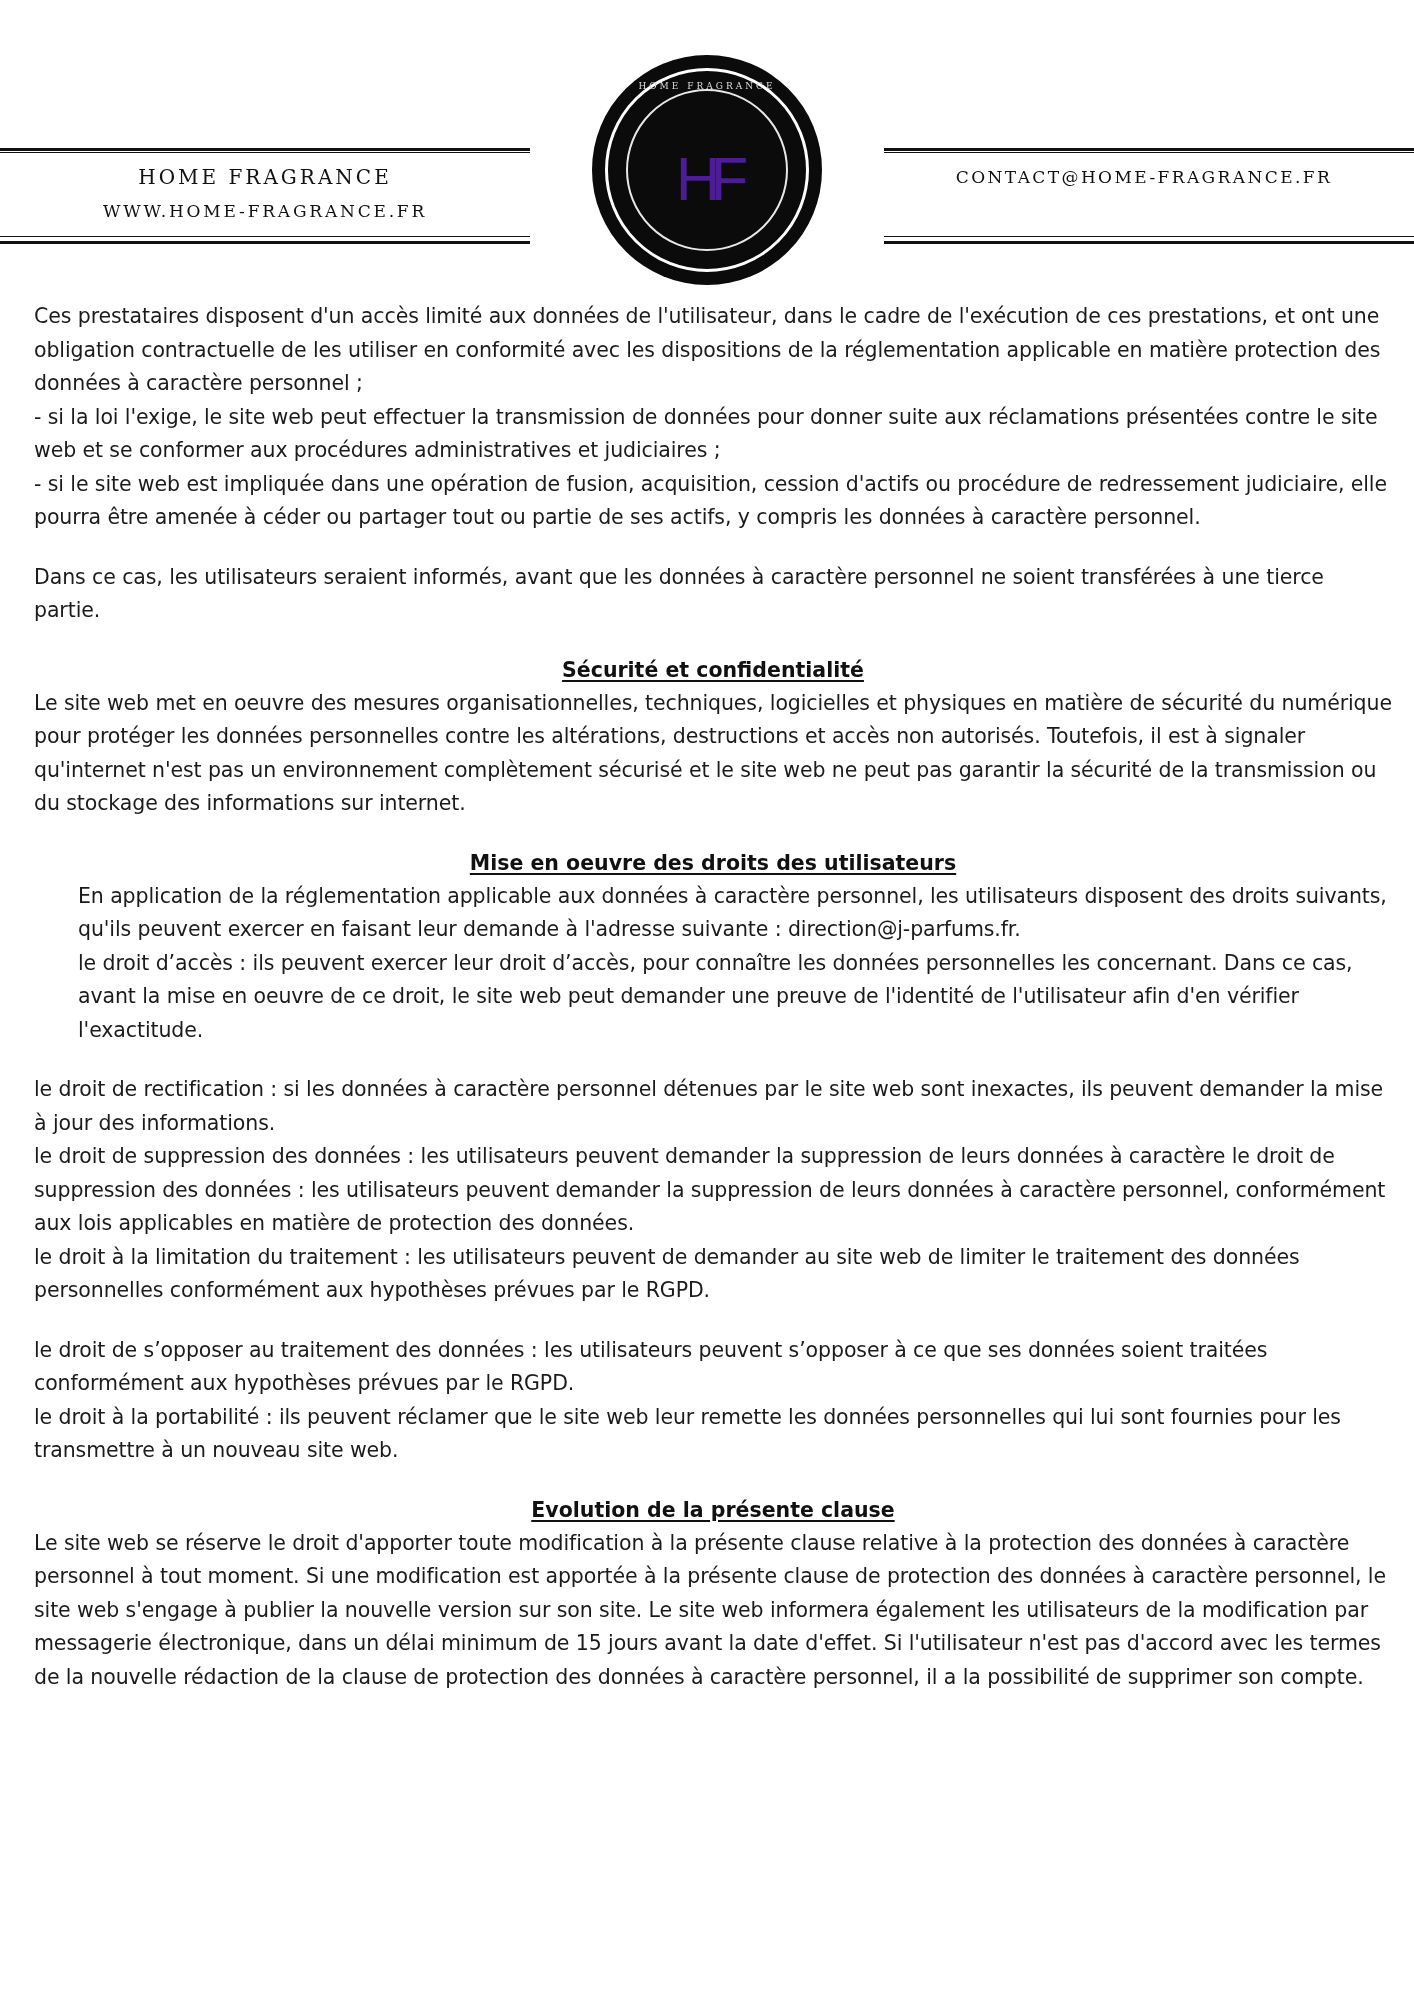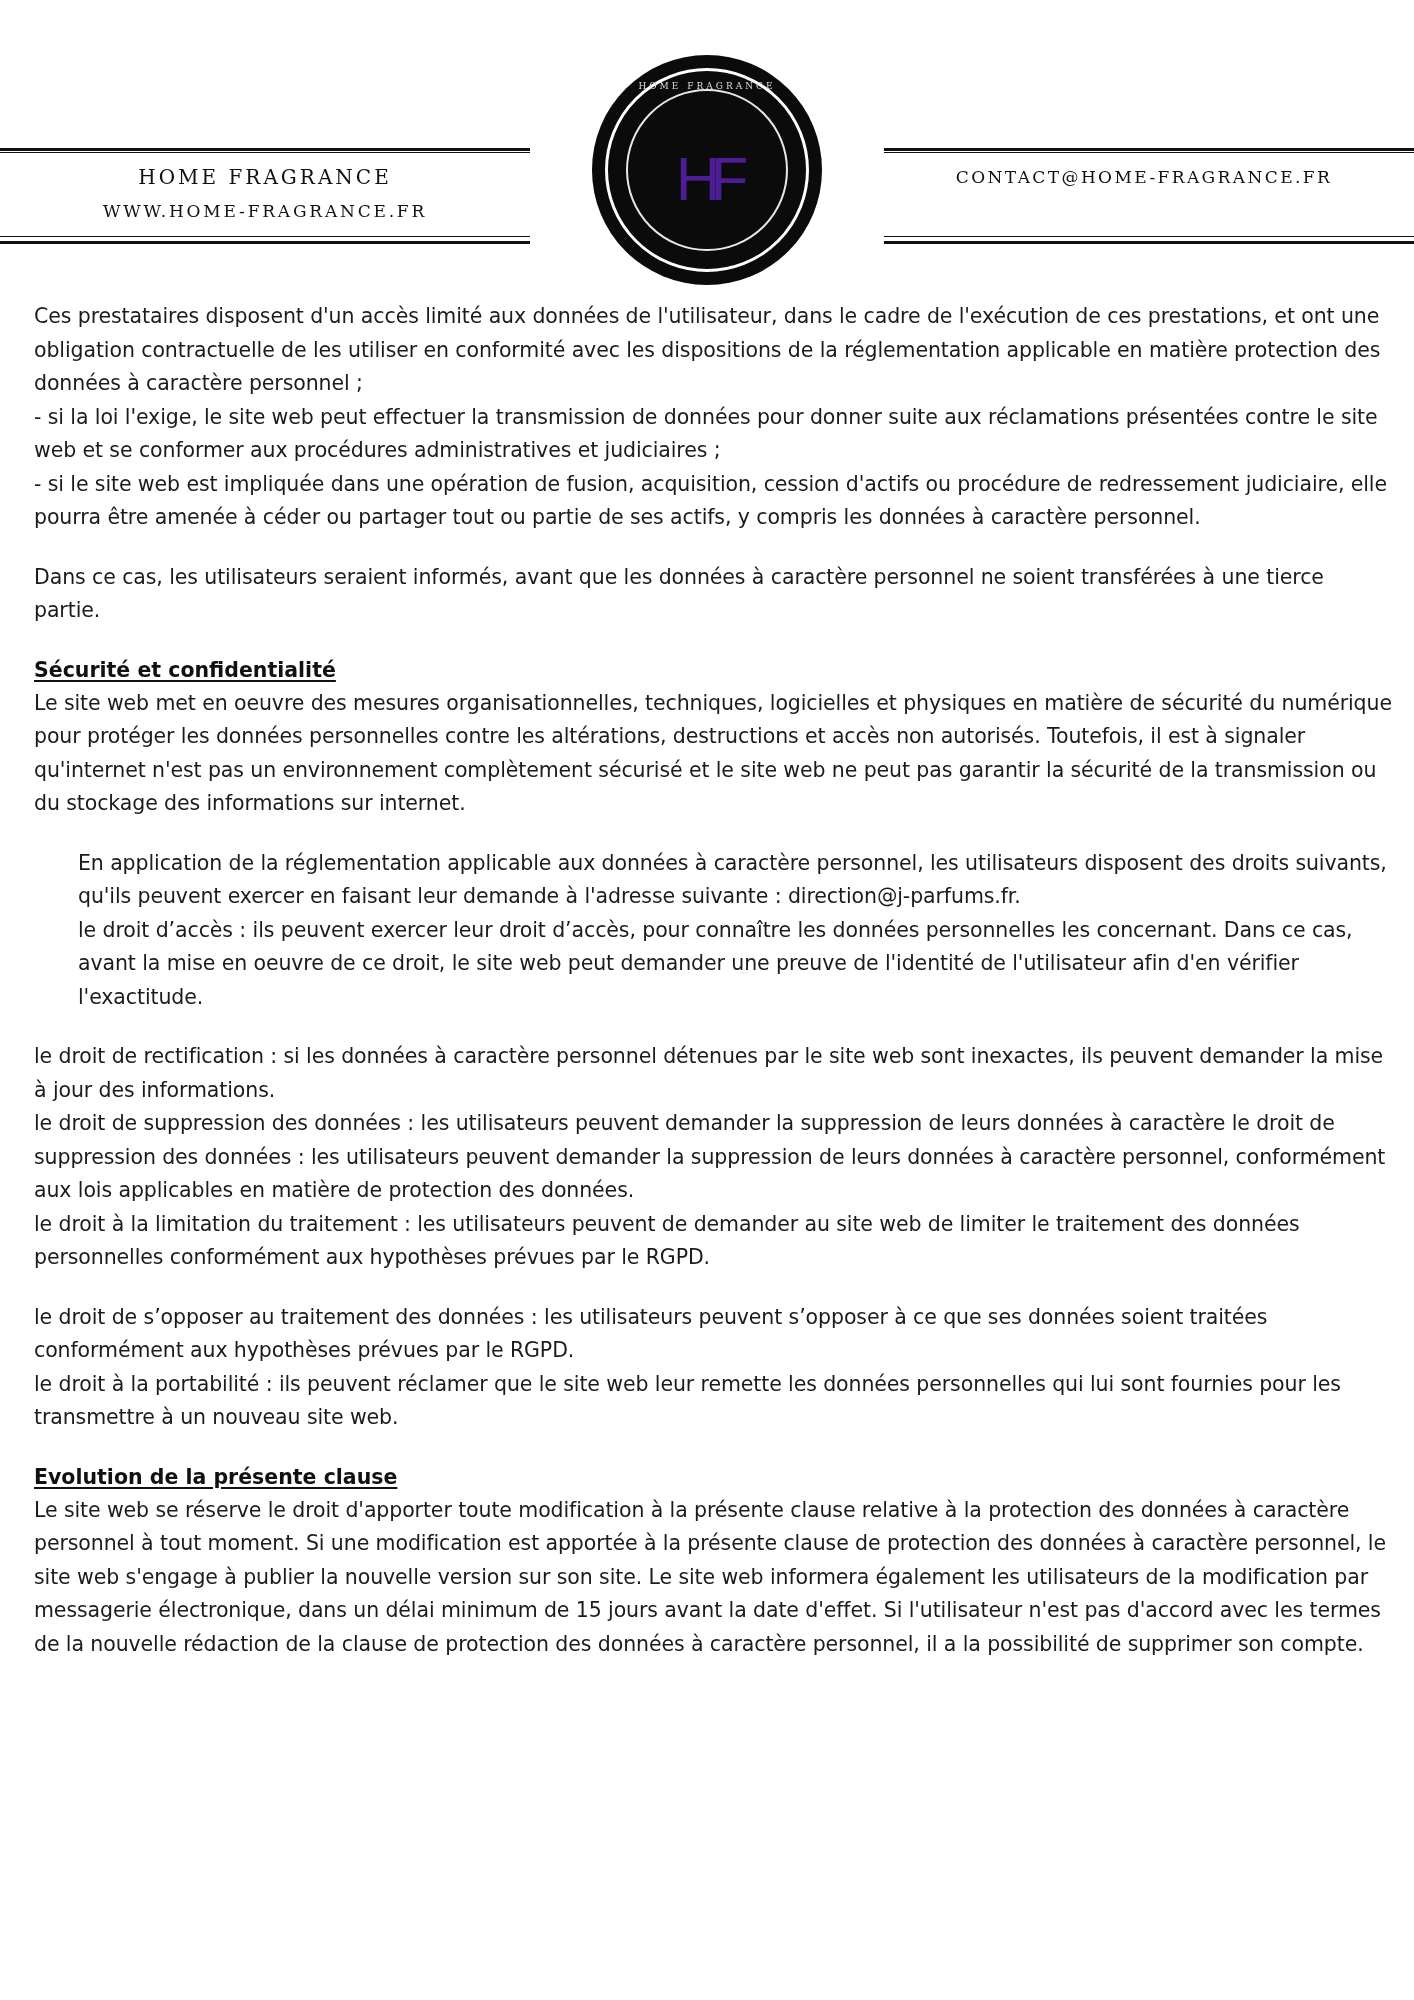--- a/index.html
+++ b/index.html
@@ -168,20 +168,21 @@
 
   h2.section-heading {
     margin: 0 0 0 0;
     font-family: "DejaVu Sans", sans-serif;
     font-size: 20.5px;
     font-weight: bold;
     line-height: 33px;
     color: #111;
     text-decoration: underline;
     text-underline-offset: 3px;
+    text-align: center;
   }
 
   .block + .block { margin-top: 0; }
 </style>
 </head>
 <body>
 
 <div class="page">
 
   <div class="header">
@@ -223,20 +224,21 @@
     <div id="blocks">
         <p class="body-text block" style="white-space: pre-line;">Ces prestataires disposent d'un accès limité aux données de l'utilisateur, dans le cadre de l'exécution de ces prestations, et ont une obligation contractuelle de les utiliser en conformité avec les dispositions de la réglementation applicable en matière protection des données à caractère personnel ;
 - si la loi l'exige, le site web peut effectuer la transmission de données pour donner suite aux réclamations présentées contre le site web et se conformer aux procédures administratives et judiciaires ;
 - si le site web est impliquée dans une opération de fusion, acquisition, cession d'actifs ou procédure de redressement judiciaire, elle pourra être amenée à céder ou partager tout ou partie de ses actifs, y compris les données à caractère personnel.</p>
         <div class="para-gap"></div>
         <p class="body-text block" style="white-space: pre-line;">Dans ce cas, les utilisateurs seraient informés, avant que les données à caractère personnel ne soient transférées à une tierce partie.</p>
         <div class="para-gap"></div>
         <h2 class="section-heading block">Sécurité et confidentialité</h2>
         <p class="body-text block" style="white-space: pre-line;">Le site web met en oeuvre des mesures organisationnelles, techniques, logicielles et physiques en matière de sécurité du numérique pour protéger les données personnelles contre les altérations, destructions et accès non autorisés. Toutefois, il est à signaler qu'internet n'est pas un environnement complètement sécurisé et le site web ne peut pas garantir la sécurité de la transmission ou du stockage des informations sur internet.</p>
         <div class="para-gap"></div>
+        <h2 class="section-heading block">Mise en oeuvre des droits des utilisateurs</h2>
         <p class="body-text block" style="white-space: pre-line; margin-left: 44px;">En application de la réglementation applicable aux données à caractère personnel, les utilisateurs disposent des droits suivants, qu'ils peuvent exercer en faisant leur demande à l'adresse suivante : direction@j-parfums.fr.
 le droit d’accès : ils peuvent exercer leur droit d’accès, pour connaître les données personnelles les concernant. Dans ce cas, avant la mise en oeuvre de ce droit, le site web peut demander une preuve de l'identité de l'utilisateur afin d'en vérifier l'exactitude.</p>
         <div class="para-gap"></div>
         <p class="body-text block" style="white-space: pre-line;">le droit de rectification : si les données à caractère personnel détenues par le site web sont inexactes, ils peuvent demander la mise à jour des informations.
 le droit de suppression des données : les utilisateurs peuvent demander la suppression de leurs données à caractère le droit de suppression des données : les utilisateurs peuvent demander la suppression de leurs données à caractère personnel, conformément aux lois applicables en matière de protection des données.
 le droit à la limitation du traitement : les utilisateurs peuvent de demander au site web de limiter le traitement des données personnelles conformément aux hypothèses prévues par le RGPD.</p>
         <div class="para-gap"></div>
         <p class="body-text block" style="white-space: pre-line;">le droit de s’opposer au traitement des données : les utilisateurs peuvent s’opposer à ce que ses données soient traitées conformément aux hypothèses prévues par le RGPD.
 le droit à la portabilité : ils peuvent réclamer que le site web leur remette les données personnelles qui lui sont fournies pour les transmettre à un nouveau site web.</p>
         <div class="para-gap"></div>

